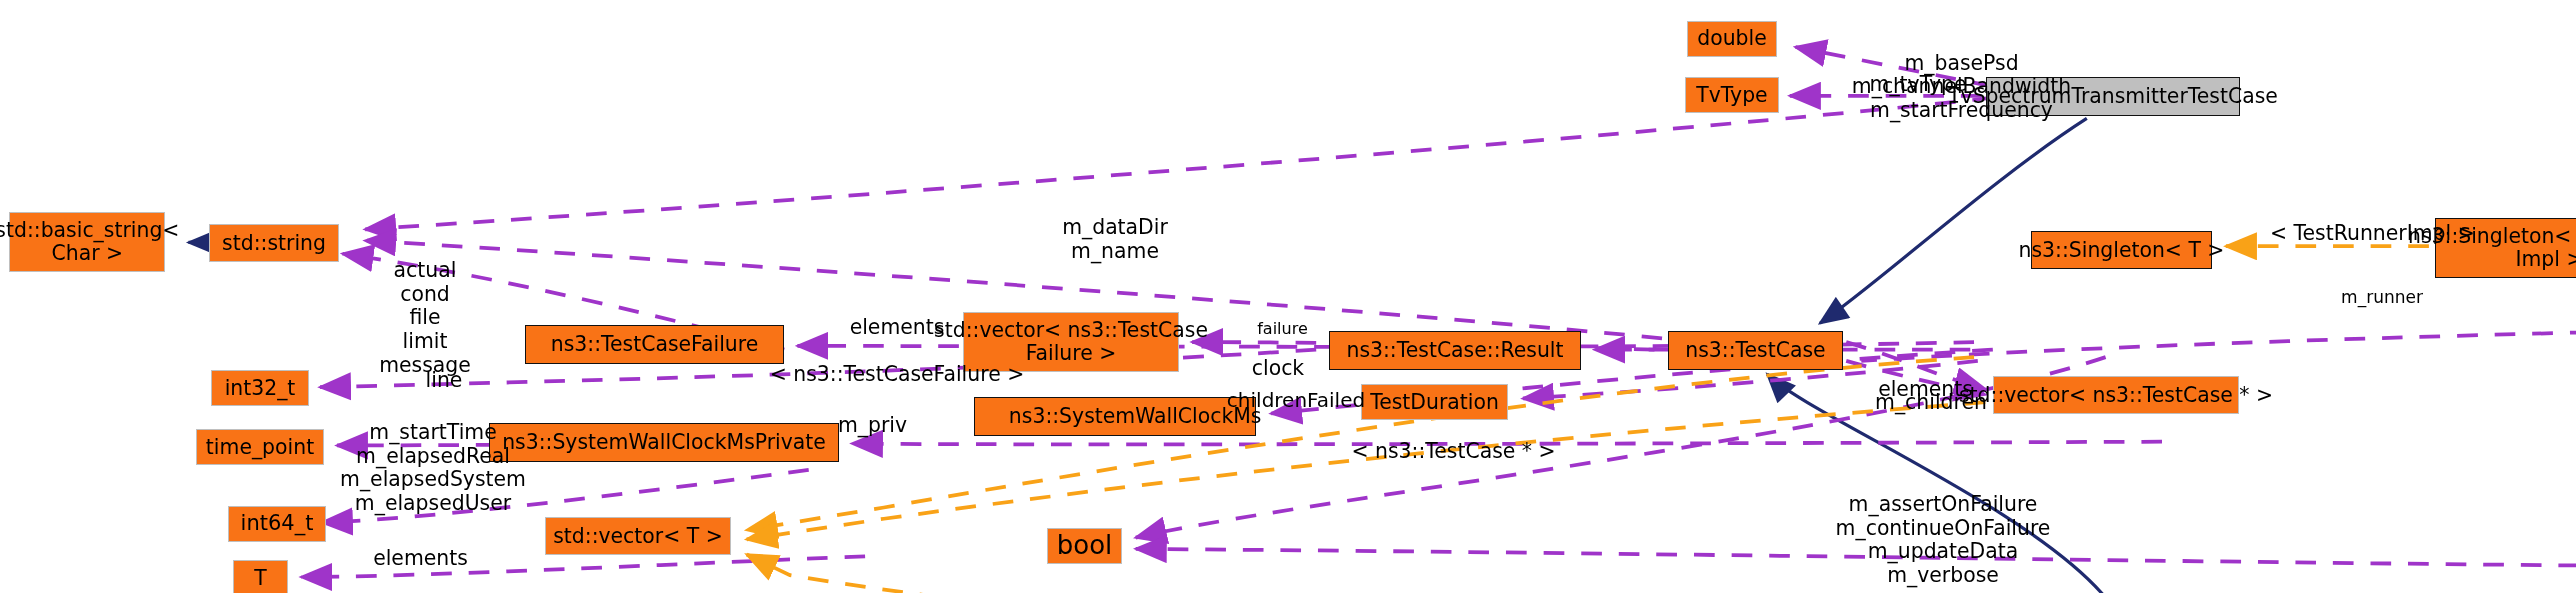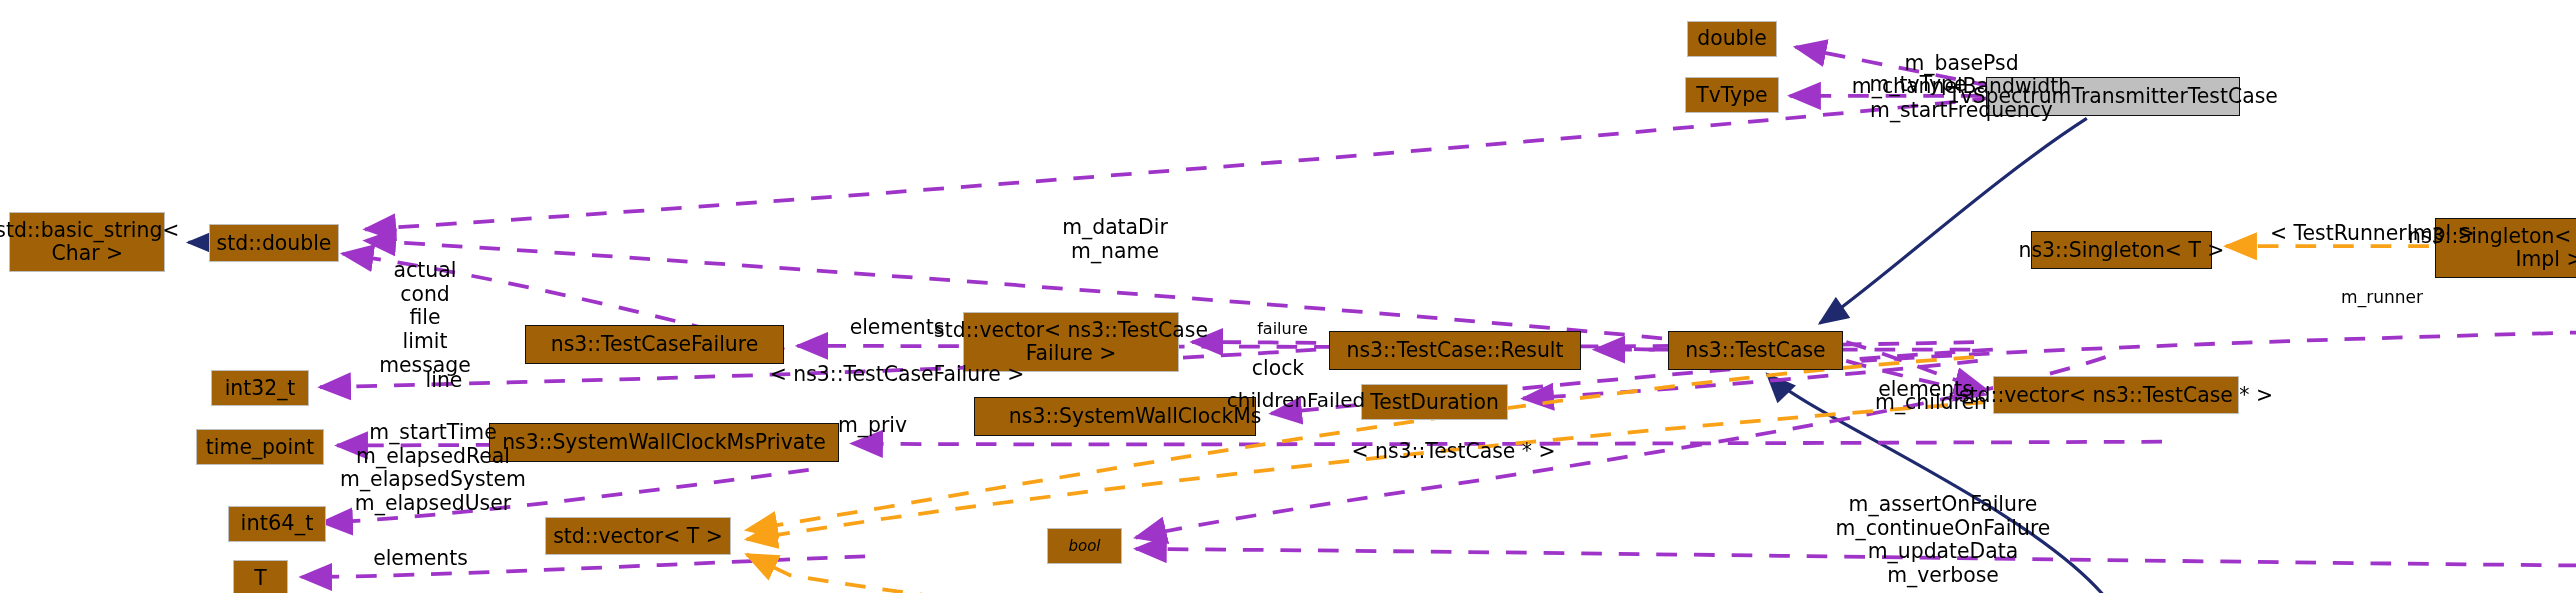--- a/index.html
+++ b/index.html
@@ -22,21 +22,21 @@
     height: 593px;
     pointer-events: none;
   }
   .node {
     position: absolute;
     box-sizing: border-box;
     display: flex;
     align-items: center;
     justify-content: center;
     text-align: center;
-    background: #a16207;
+    background: #f97316;
     border: 0.9px solid #bfbfbf;
     color: #000000;
     font-size: 13.6px;
     line-height: 1.12;
     padding: 1.9px 4.7px;
     white-space: pre;
   }
   .node.strong {
     border: 1.5px solid #111111;
   }
@@ -112,32 +112,32 @@
     <g fill="none" stroke="#f9a217" stroke-width="2" stroke-dasharray="11,9" marker-end="url(#arrow-template)">
       <path d="M1050,190 C900,200 700,230 470,270 L397,282"></path>
       <path d="M1056,214 C900,226 700,244 470,276 L397,287"></path>
       <path d="M1298,331 C1100,360 700,352 420,306 L397,295"></path>
       <path d="M1292,131 L1184,131"></path>
     </g>
   </svg>
 
   <div class="node plain" style="left: 9.4px; top: 212px; width: 156px; height: 60px; font-size: 20.4px;">std::basic_string&lt;
 Char &gt;</div>
-  <div class="node plain" style="left: 209px; top: 224px; width: 130px; height: 38px; font-size: 20.4px;">std::double</div>
+  <div class="node plain" style="left: 209px; top: 224px; width: 130px; height: 38px; font-size: 20.4px;">std::string</div>
   <div class="node plain" style="left: 211px; top: 370px; width: 98px; height: 36px; font-size: 20.4px;">int32_t</div>
   <div class="node plain" style="left: 196px; top: 429px; width: 128px; height: 36px; font-size: 20.4px;">time_point</div>
   <div class="node plain" style="left: 228px; top: 506px; width: 98px; height: 36px; font-size: 21px;">int64_t</div>
   <div class="node plain" style="left: 233px; top: 560px; width: 55px; height: 36px; font-size: 20.4px;">T</div>
   <div class="node strong" style="left: 525px; top: 325px; width: 259px; height: 39px; font-size: 20.4px;">ns3::TestCaseFailure</div>
   <div class="node strong" style="left: 489px; top: 423px; width: 350px; height: 39px; font-size: 20.4px;">ns3::SystemWallClockMsPrivate</div>
   <div class="node plain" style="left: 545px; top: 517px; width: 186px; height: 38px; font-size: 20.4px;">std::vector&lt; T &gt;</div>
   <div class="node plain" style="left: 963px; top: 312px; width: 216px; height: 60px; font-size: 20.4px;">std::vector&lt; ns3::TestCase
 Failure &gt;</div>
   <div class="node strong" style="left: 974px; top: 397px; width: 282px; height: 39px; font-size: 20.4px; padding-left: 45px;">ns3::SystemWallClockMs</div>
-  <div class="node plain" style="left: 1047px; top: 528px; width: 75px; height: 36px; font-size: 15px; font-style: italic;">bool</div>
+  <div class="node plain" style="left: 1047px; top: 528px; width: 75px; height: 36px; font-size: 26px;">bool</div>
   <div class="node strong" style="left: 1329px; top: 331px; width: 252px; height: 39px; font-size: 20.4px;">ns3::TestCase::Result</div>
   <div class="node plain" style="left: 1361px; top: 384px; width: 147px; height: 36px; font-size: 20.4px;">TestDuration</div>
   <div class="node strong" style="left: 1668px; top: 331px; width: 175px; height: 39px; font-size: 20.4px;">ns3::TestCase</div>
   <div class="node plain" style="left: 1993px; top: 376px; width: 246px; height: 38px; font-size: 20.4px;">std::vector&lt; ns3::TestCase * &gt;</div>
   <div class="node strong" style="left: 2031px; top: 231px; width: 181px; height: 38px; font-size: 20.4px;">ns3::Singleton&lt; T &gt;</div>
   <div class="node strong" style="left: 2435px; top: 218px; width: 229px; height: 60px; font-size: 20.4px;">ns3::Singleton&lt; TestRunner
 Impl &gt;</div>
 
   <div class="node plain" style="left: 1687px; top: 20.7px; width: 90px; height: 36px; font-size: 20.4px;">double</div>
   <div class="node plain" style="left: 1685px; top: 77px; width: 94px; height: 36px; font-size: 20.4px;">TvType</div>

